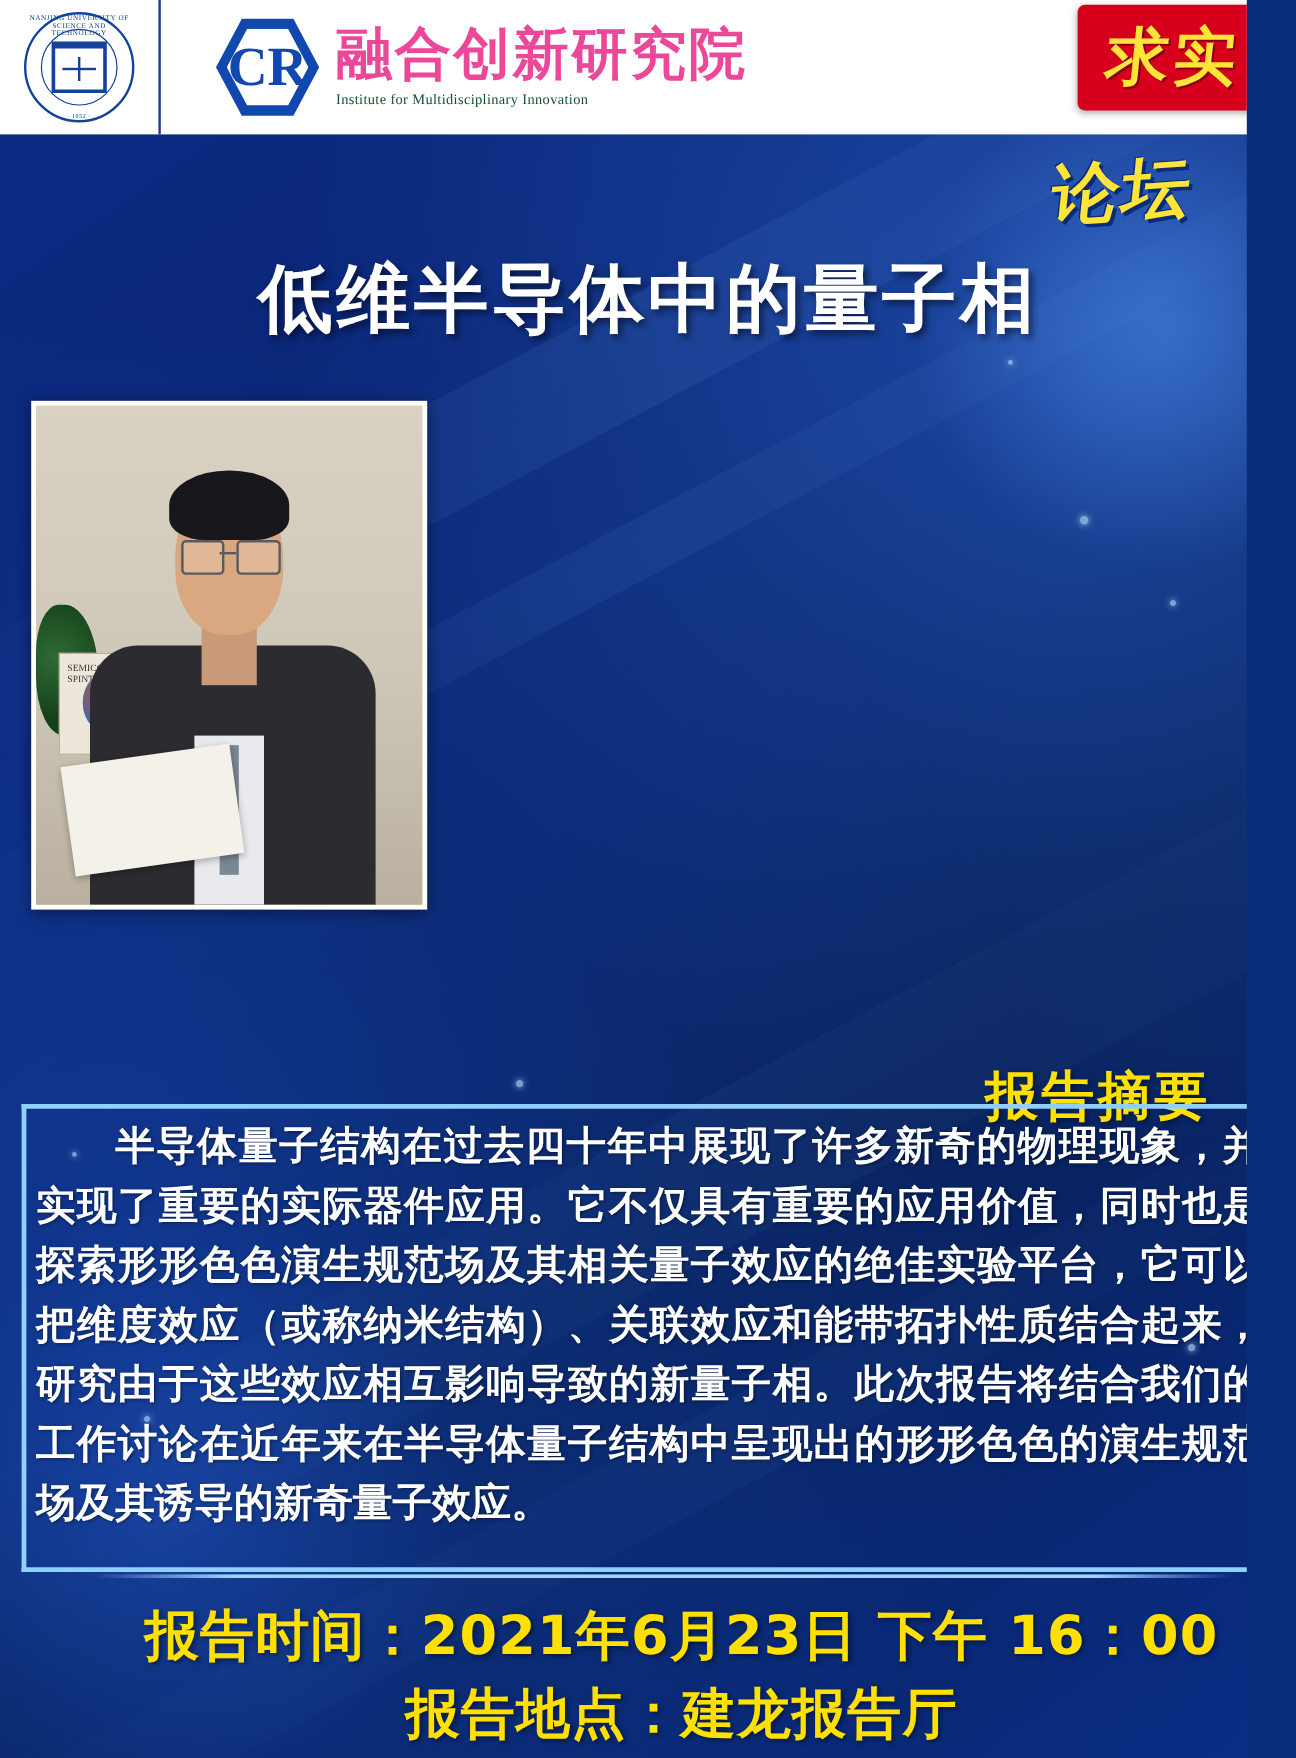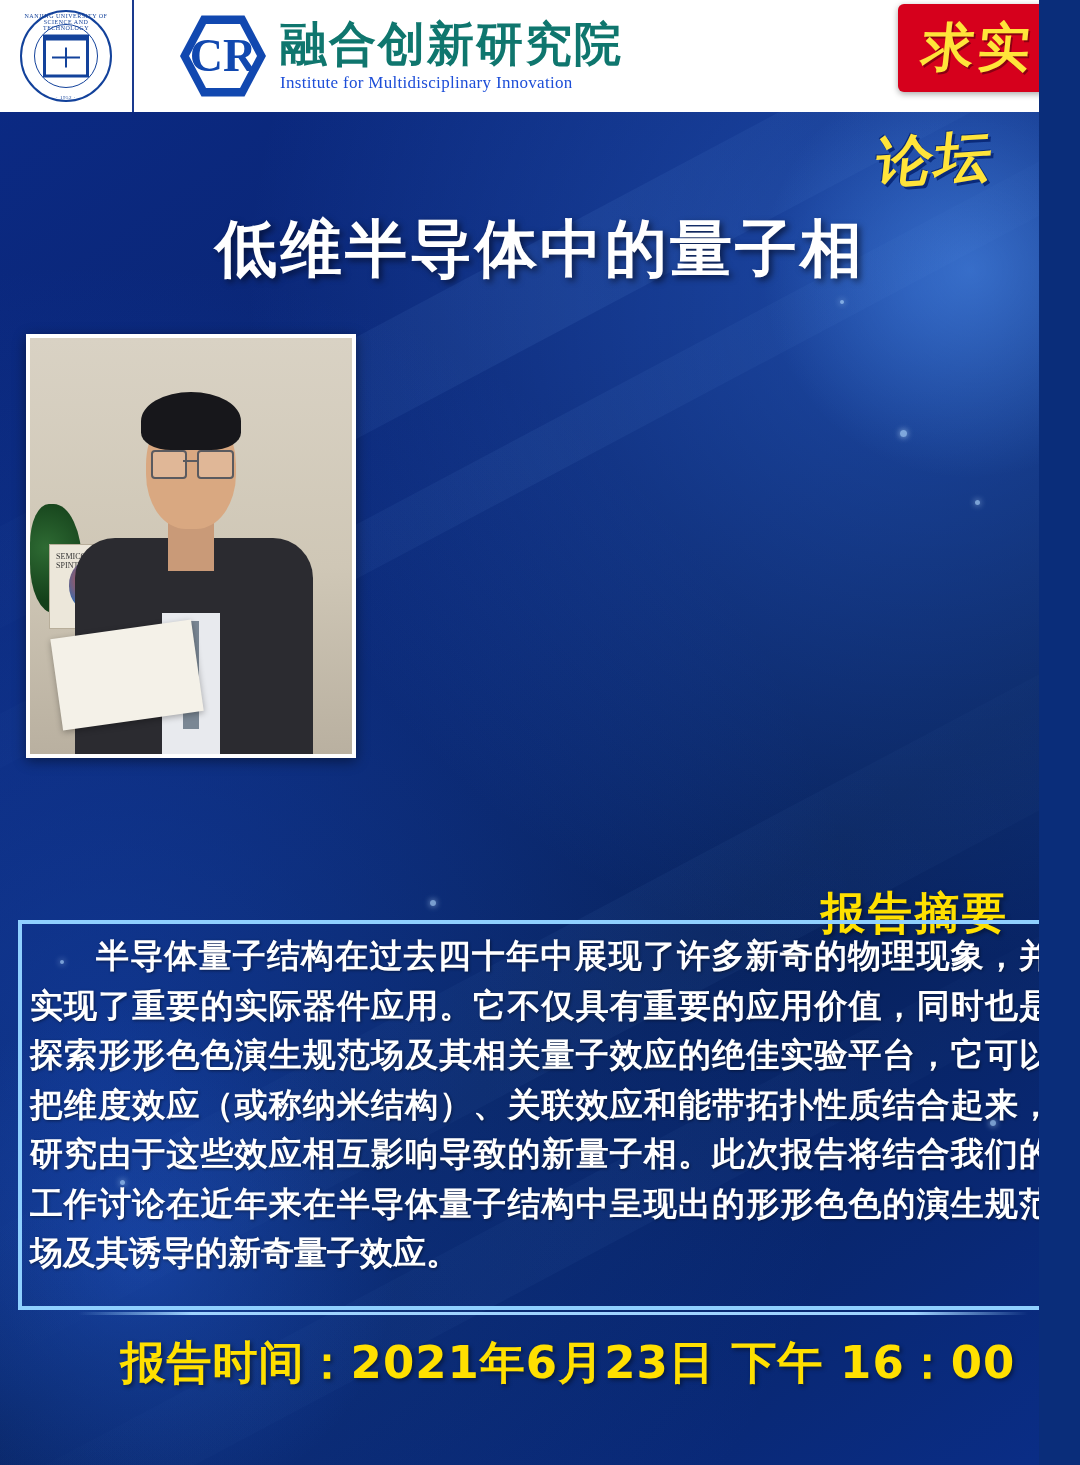--- a/index.html
+++ b/index.html
@@ -61,22 +61,22 @@
   }
   .hexa-in{
     position:absolute;inset:9px;background:#ffffff;
     clip-path:polygon(25% 3%,75% 3%,100% 50%,75% 97%,25% 97%,0% 50%);
   }
   .cr{
     position:absolute;left:50%;top:50%;transform:translate(-50%,-50%);
     font-family:"Liberation Serif",serif;font-weight:bold;font-size:46px;color:#1148b0;line-height:1;
   }
   .inst-text{display:flex;flex-direction:column;justify-content:center;}
-  .inst-cn{font-size:47px;font-weight:bold;color:#0f766e;letter-spacing:2px;line-height:1.05;font-family:"DejaVu Sans",sans-serif;}
-  .inst-en{font-size:17px;color:#1d4ed8;letter-spacing:.3px;margin-top:5px;font-family:"Liberation Serif",serif;}
+  .inst-cn{font-size:47px;font-weight:bold;color:#ec4899;letter-spacing:2px;line-height:1.05;font-family:"DejaVu Sans",sans-serif;}
+  .inst-en{font-size:12px;color:#14532d;letter-spacing:.3px;margin-top:5px;font-family:"Liberation Serif",serif;}
 
   
   .seal{
     position:absolute;right:22px;top:4px;width:160px;height:88px;
     background:#d6001c;border-radius:6px;
     display:flex;align-items:center;justify-content:center;
     box-shadow:0 2px 6px rgba(0,0,0,.35);
   }
   .seal span{
     color:#ffe43a;font-size:52px;font-weight:bold;letter-spacing:4px;
@@ -273,15 +273,16 @@
   </div>
 
 
   <div class="abs-heading">报告摘要</div>
   <div class="abs-box"></div>
   <div class="abstract">半导体量子结构在过去四十年中展现了许多新奇的物理现象，并实现了重要的实际器件应用。它不仅具有重要的应用价值，同时也是探索形形色色演生规范场及其相关量子效应的绝佳实验平台，它可以把维度效应（或称纳米结构）、关联效应和能带拓扑性质结合起来，研究由于这些效应相互影响导致的新量子相。此次报告将结合我们的工作讨论在近年来在半导体量子结构中呈现出的形形色色的演生规范场及其诱导的新奇量子效应。</div>
 
   <div class="divider"></div>
   <div class="info">
     <div>报告时间：2021年6月23日 下午 16：00</div>
+    <div>报告地点：建龙报告厅</div>
   </div>
 
 </div>
 
 </body></html>

